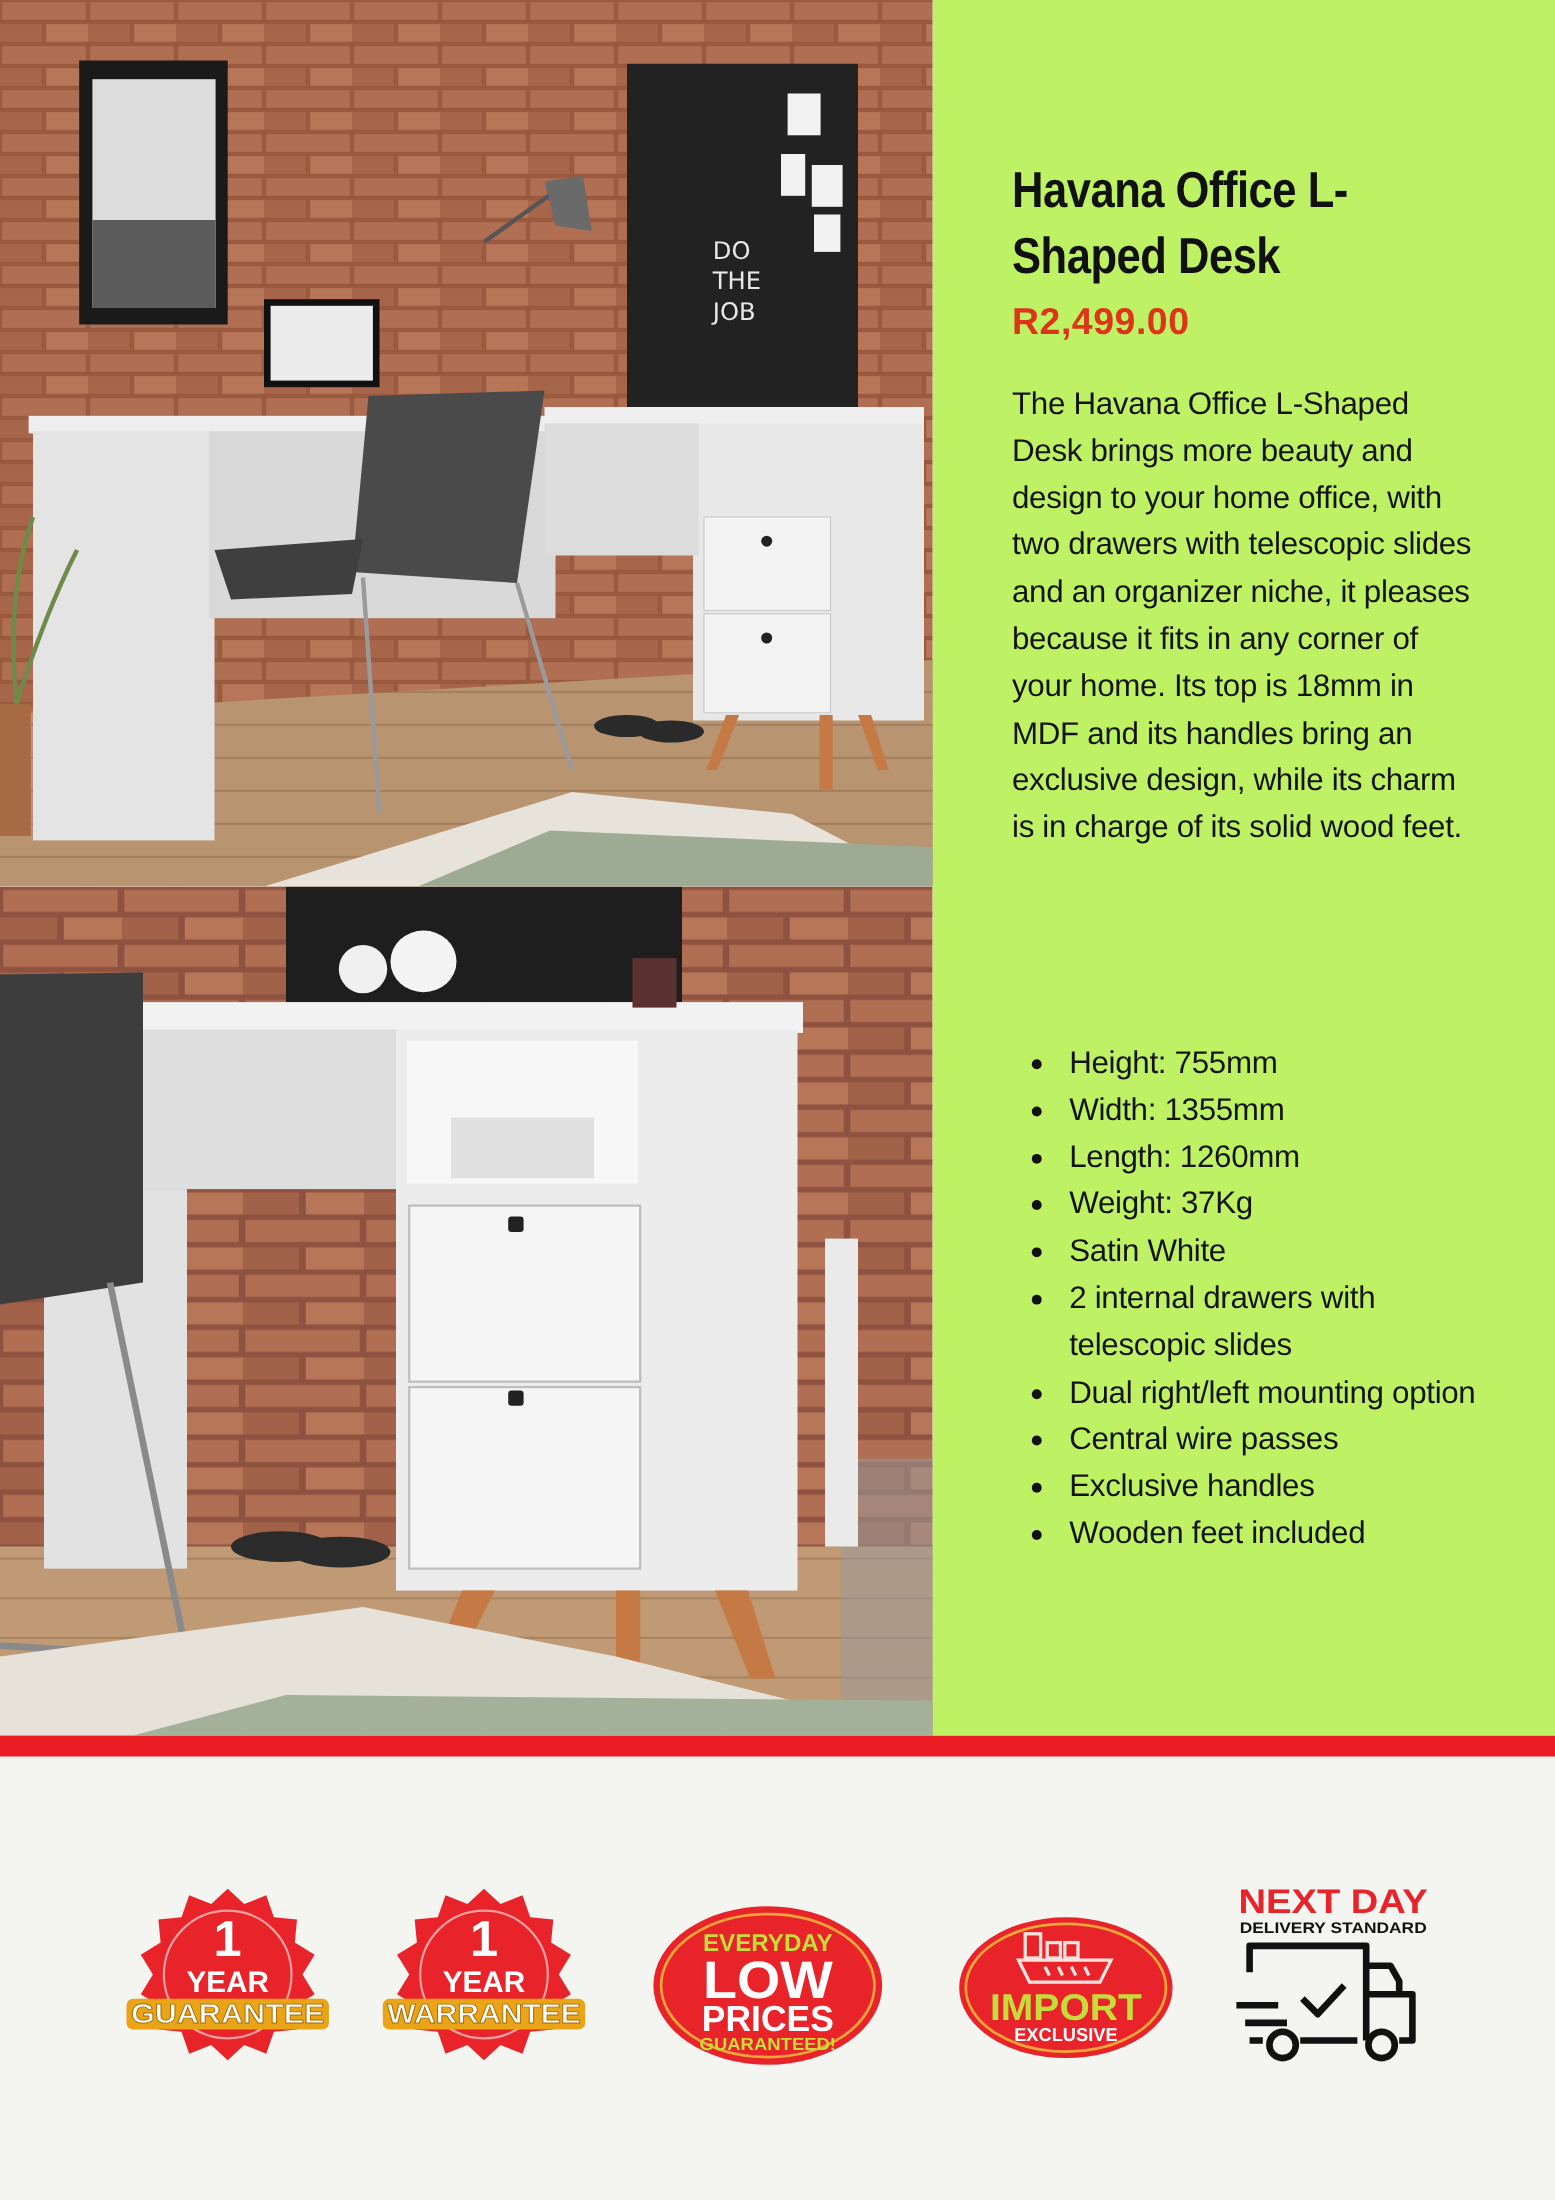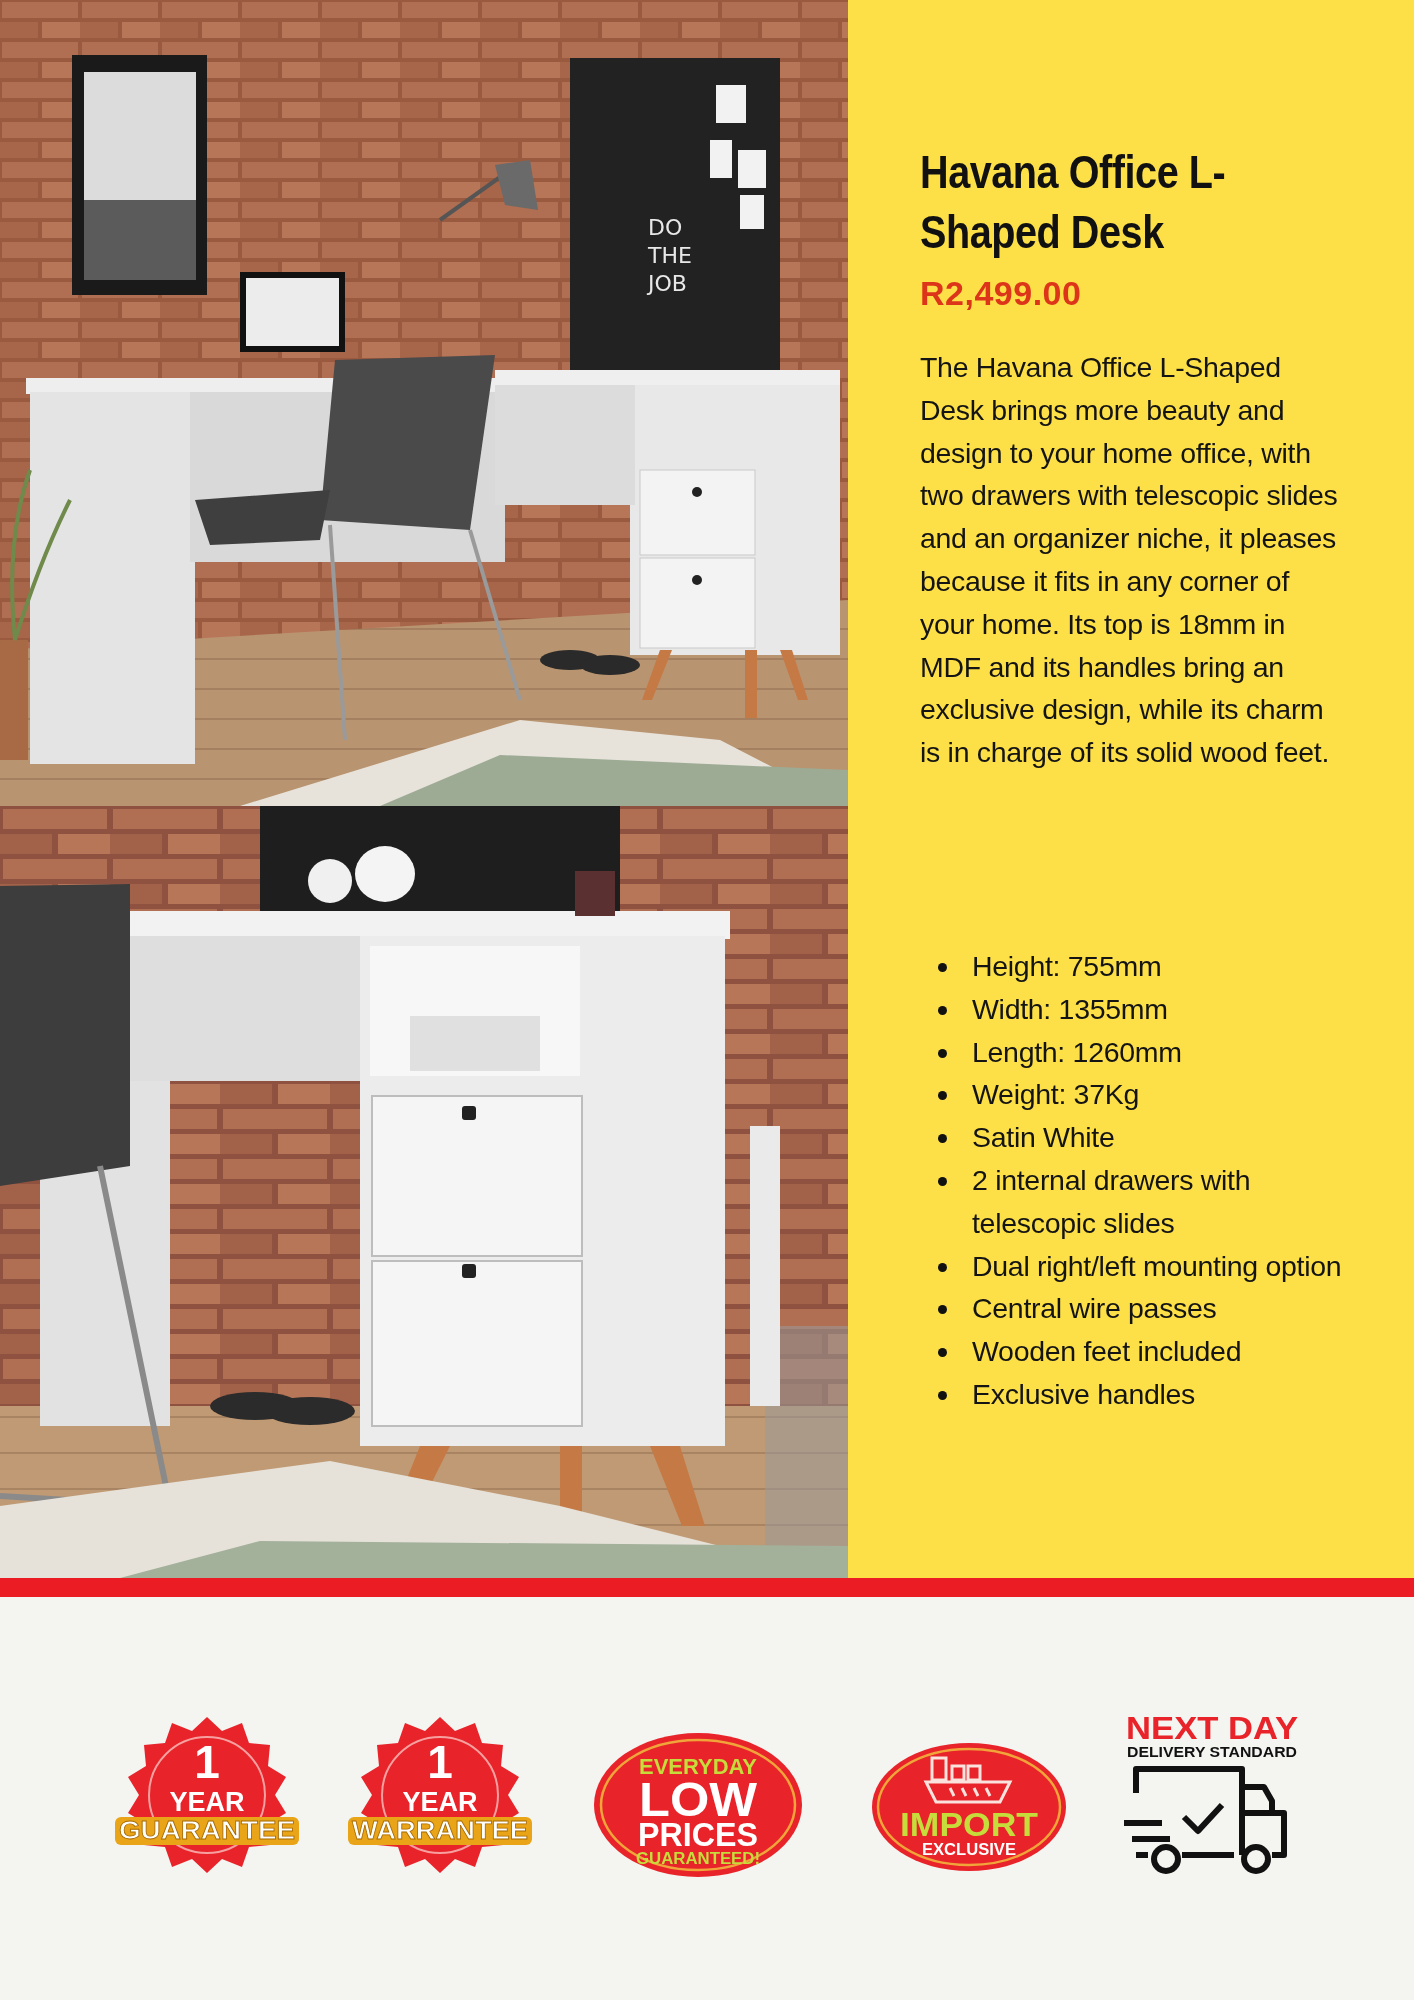--- a/index.html
+++ b/index.html
@@ -6,21 +6,21 @@
   html,body{width:1414px;height:2000px;overflow:hidden;background:#f4f4f0}
   body{position:relative;font-family:"DejaVu Sans",sans-serif;color:#111}
 
   
   .photo{position:absolute;left:0;width:848px;overflow:hidden}
   .photo-top{top:0;height:806px}
   .photo-bottom{top:806px;height:772px}
   .photo svg{display:block;width:100%;height:100%}
 
   
-  .panel{position:absolute;left:848px;top:0;width:566px;height:1578px;background:#fde047}
+  .panel{position:absolute;left:848px;top:0;width:566px;height:1578px;background:#bef264}
   .title{position:absolute;left:72px;top:142px;width:460px;font-family:"Liberation Sans",sans-serif;font-weight:700;font-size:46px;line-height:60px;letter-spacing:-0.5px;color:#111;transform:scaleX(0.86);transform-origin:left top}
   .price{position:absolute;left:72px;top:274px;font-family:"Liberation Sans",sans-serif;font-weight:700;font-size:34px;color:#dd3519;letter-spacing:0.5px}
   .desc{position:absolute;left:72px;top:346px;width:430px;font-family:Liberation Sans, sans-serif;font-size:28.5px;line-height:42.8px;color:#141414;letter-spacing:-0.3px}
   .specs{position:absolute;left:72px;top:945px;width:440px;list-style:none;font-family:Liberation Sans, sans-serif;font-size:28.5px;line-height:42.8px;color:#141414;letter-spacing:-0.3px}
   .specs li{position:relative;padding-left:52px}
   .specs li::before{content:"";position:absolute;left:18px;top:18px;width:9px;height:9px;border-radius:50%;background:#111}
 
   
   .red-band{position:absolute;left:0;top:1578px;width:1414px;height:19px;background:#ec1c24}
 
@@ -160,22 +160,22 @@
   <p class="desc">The Havana Office L-Shaped Desk brings more beauty and design to your home office, with two drawers with telescopic slides and an organizer niche, it pleases because it fits in any corner of your home. Its top is 18mm in MDF and its handles bring an exclusive design, while its charm is in charge of its solid wood feet.</p>
   <ul class="specs">
     <li>Height: 755mm</li>
     <li>Width: 1355mm</li>
     <li>Length: 1260mm</li>
     <li>Weight: 37Kg</li>
     <li>Satin White</li>
     <li>2 internal drawers with telescopic slides</li>
     <li>Dual right/left mounting option</li>
     <li>Central wire passes</li>
+    <li>Exclusive handles</li>
     <li>Wooden feet included</li>
-    <li>Exclusive handles</li>
   </ul>
 </section>
 
 <div class="red-band"></div>
 
 <footer class="footer">
 
   <div class="badge" style="left:112px;top:118px">
     <svg width="190" height="170" viewBox="0 0 190 170">
       <polygon fill="#e8232a" points="95,2 110,16 130,8 137,28 158,30 156,51 174,62 163,80 174,98 156,109 158,130 137,132 130,152 110,144 95,158 80,144 60,152 53,132 32,130 34,109 16,98 27,80 16,62 34,51 32,30 53,28 60,8 80,16"></polygon>

